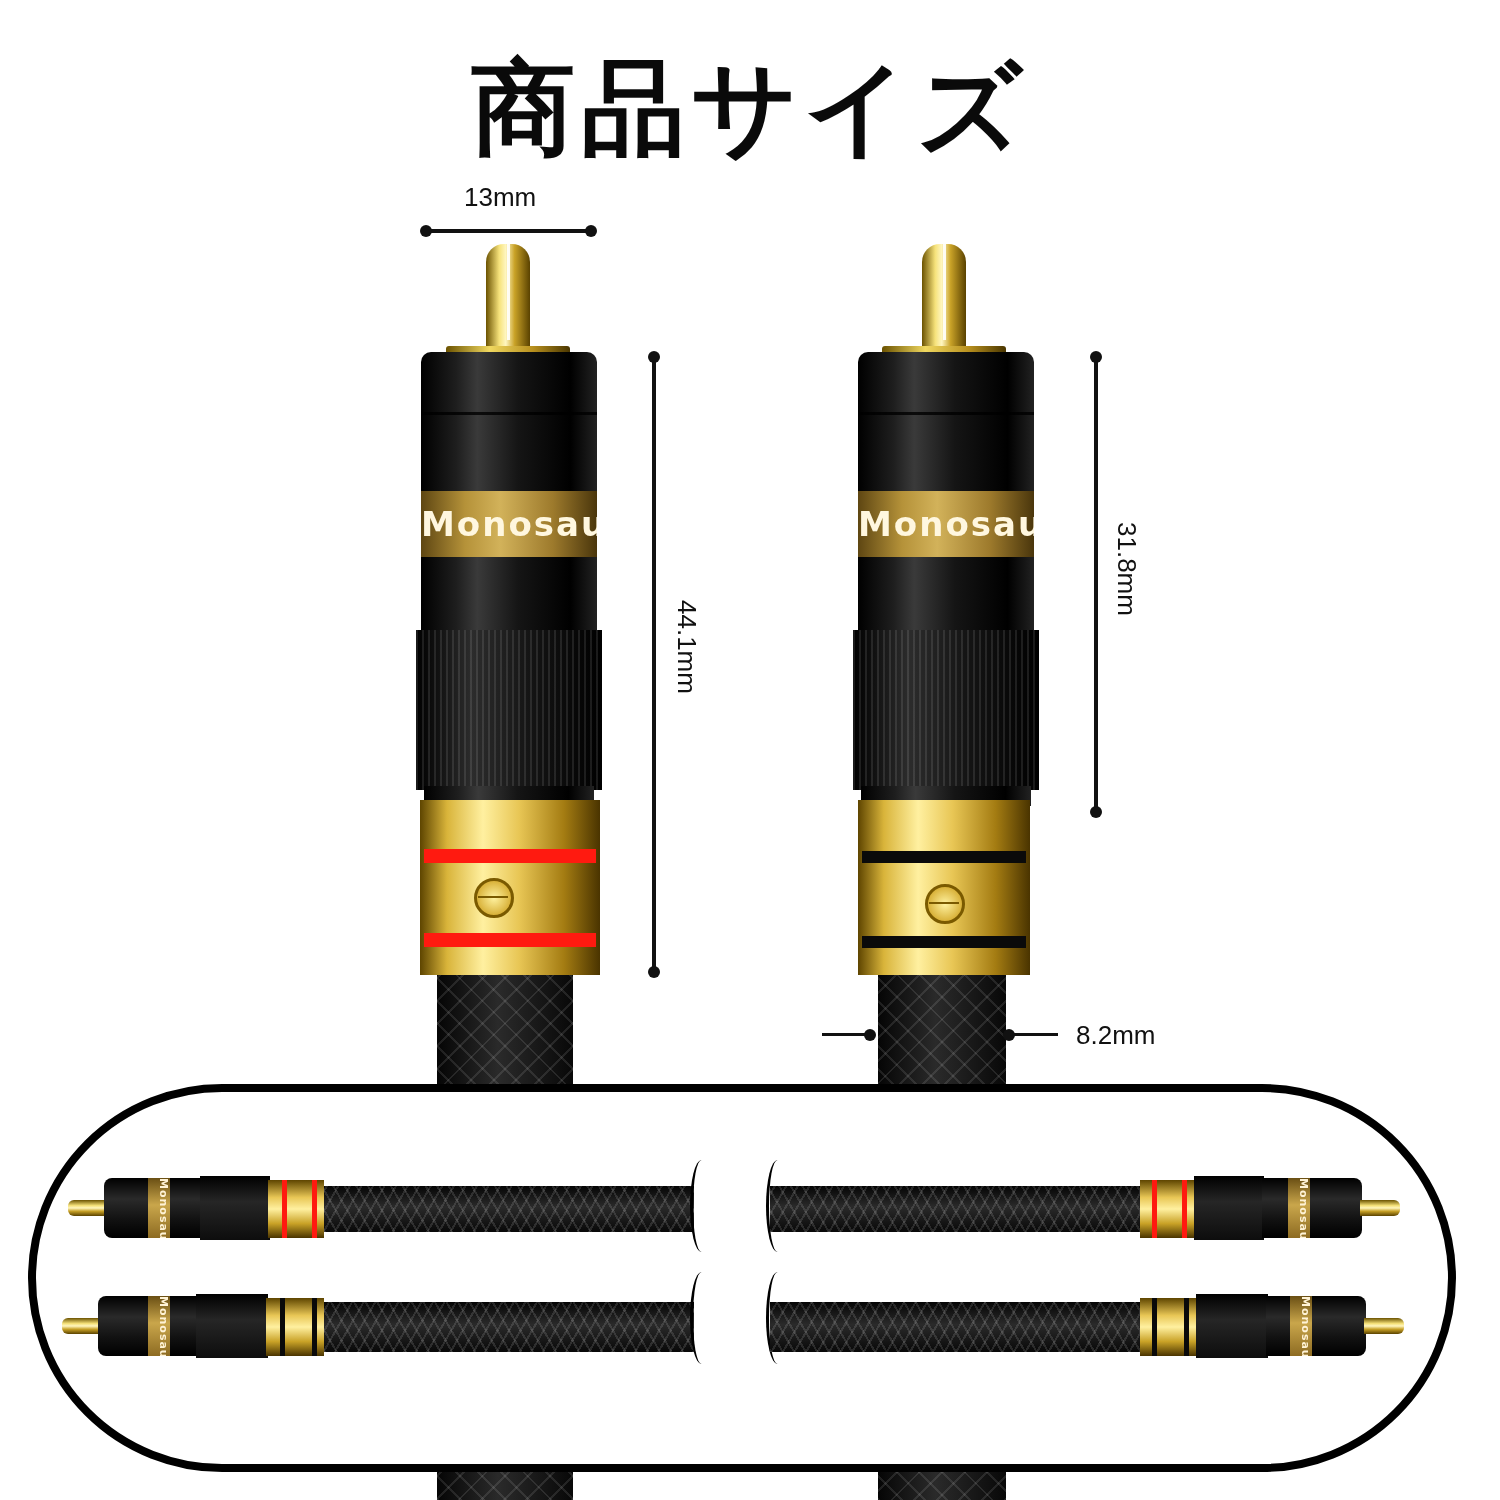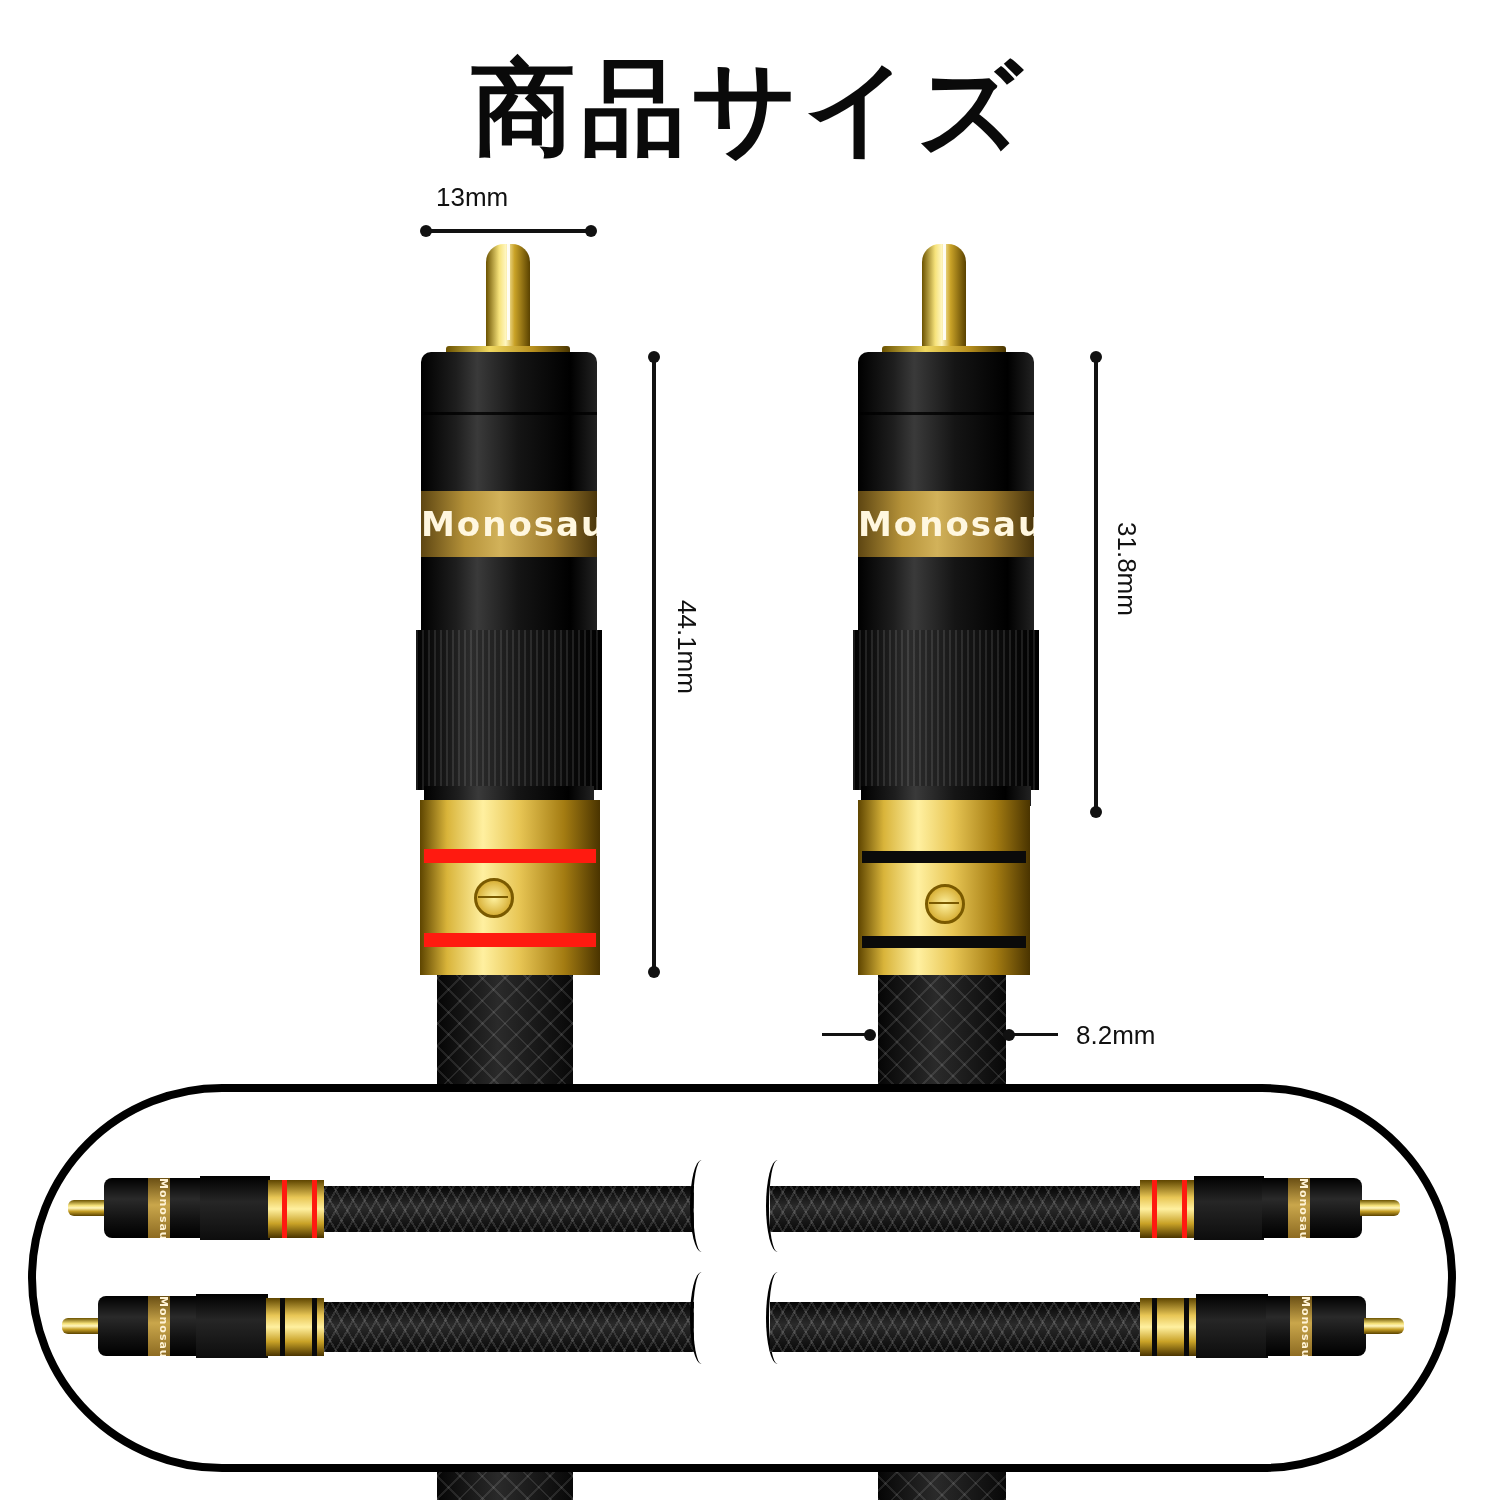--- a/index.html
+++ b/index.html
@@ -109,21 +109,21 @@
   <div class="abs brand-band" style="left:858px; top:491px; width:176px; height:66px;">Monosaudio</div>
   <div class="abs knurl" style="left:853px; top:630px; width:186px; height:160px;"></div>
   <div class="abs body-black" style="left:861px; top:786px; width:170px; height:20px; border-radius:0;"></div>
   <div class="abs gold-collar" style="left:858px; top:800px; width:172px; height:175px;"></div>
   <div class="abs ring-black" style="left:862px; top:851px; width:164px; height:12px;"></div>
   <div class="abs ring-black" style="left:862px; top:936px; width:164px; height:12px;"></div>
   <div class="abs screw" style="left:925px; top:884px; width:34px; height:34px;"></div>
   <div class="abs screw-slot" style="left:929px; top:902px; width:30px;"></div>
 </div>
 
-<div class="abs dim-label" style="left:436px; top:182px;">13mm</div>
+<div class="abs dim-label" style="left:464px; top:182px;">13mm</div>
 <div class="abs hline" style="left:426px; top:229px; width:166px;"></div>
 <div class="abs dot" style="left:420px; top:225px;"></div>
 <div class="abs dot" style="left:585px; top:225px;"></div>
 
 <div class="abs vline" style="left:652px; top:356px; height:616px;"></div>
 <div class="abs dot" style="left:648px; top:351px;"></div>
 <div class="abs dot" style="left:648px; top:966px;"></div>
 <div class="abs dim-label vtext" style="left:702px; top:600px;">44.1mm</div>
 
 <div class="abs vline" style="left:1094px; top:356px; height:456px;"></div>

